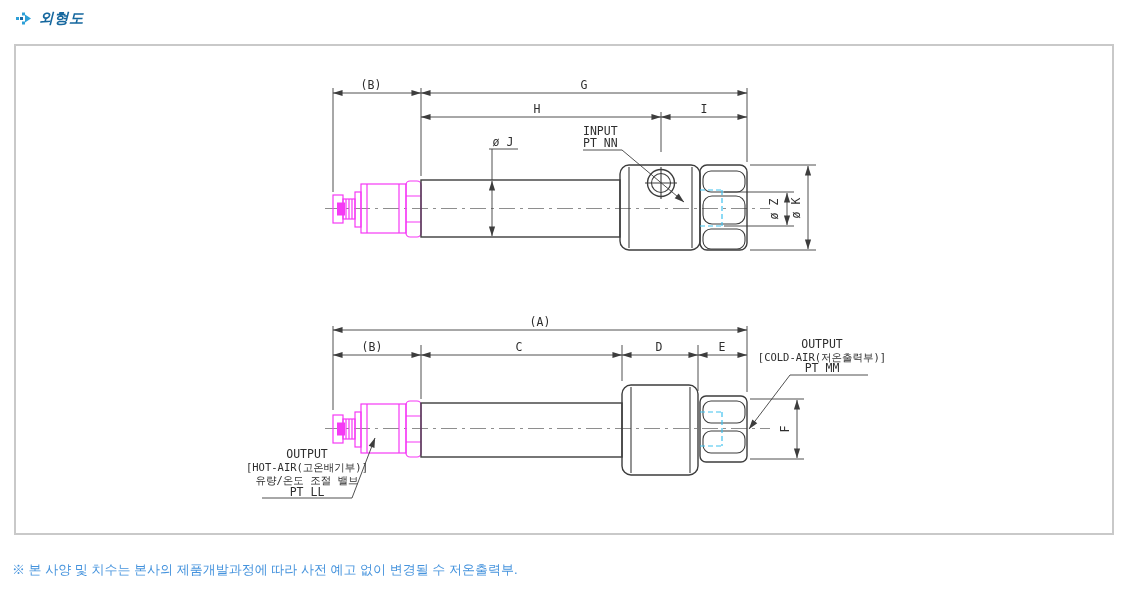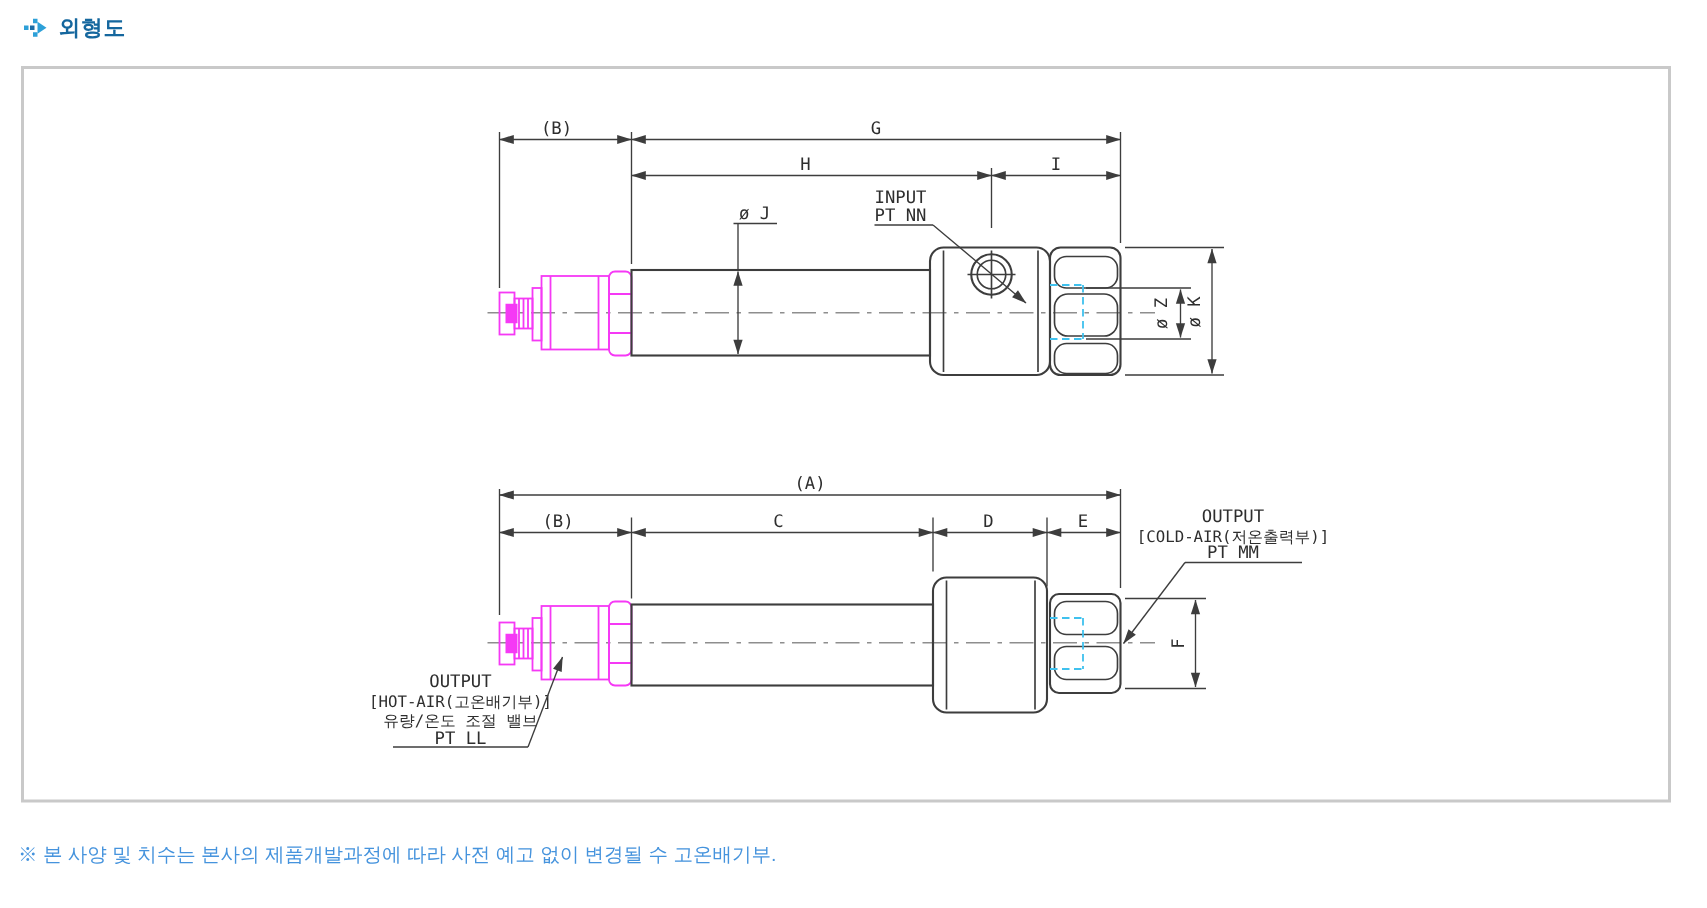--- a/index.html
+++ b/index.html
@@ -12,20 +12,21 @@
     overflow:hidden;
   }
   .header {
     position:absolute; left:16px; top:9px;
     display:flex; align-items:center; gap:7px;
   }
   .title-icon { display:block; }
   .page-title {
     font-size:14.5px; font-weight:bold; color:#15679e;
     letter-spacing:0.5px;
+    font-style:italic;
   }
   .drawing-svg { position:absolute; left:0; top:0; }
   .note {
     position:absolute; left:12px; top:561px;
     font-size:13px; color:#4593dd;
   }
   
   .outline { stroke:#3d3d3d; stroke-width:1.4; fill:none; }
   .thin    { stroke:#3d3d3d; stroke-width:1.1; fill:none; }
   .dim     { stroke:#3d3d3d; stroke-width:0.9; fill:none; }
@@ -186,15 +187,15 @@
     <svg class="title-icon" width="16" height="15" viewBox="0 0 16 15">
       <rect x="0" y="6" width="3" height="3" fill="#2da0d8"></rect>
       <rect x="4" y="6" width="3" height="3" fill="#1b6ca6"></rect>
       <rect x="6" y="1.5" width="3" height="3" fill="#2da0d8"></rect>
       <rect x="6" y="10.5" width="3" height="3" fill="#2da0d8"></rect>
       <path d="M9,3.5 L15,7.5 L9,11.5 z" fill="#2da0d8"></path>
     </svg>
     <span class="page-title">외형도</span>
   </div>
 
-  <div class="note">※ 본 사양 및 치수는 본사의 제품개발과정에 따라 사전 예고 없이 변경될 수 고온배기부.</div>
+  <div class="note">※ 본 사양 및 치수는 본사의 제품개발과정에 따라 사전 예고 없이 변경될 수 저온출력부.</div>
 
 </div>
 
 </body></html>

